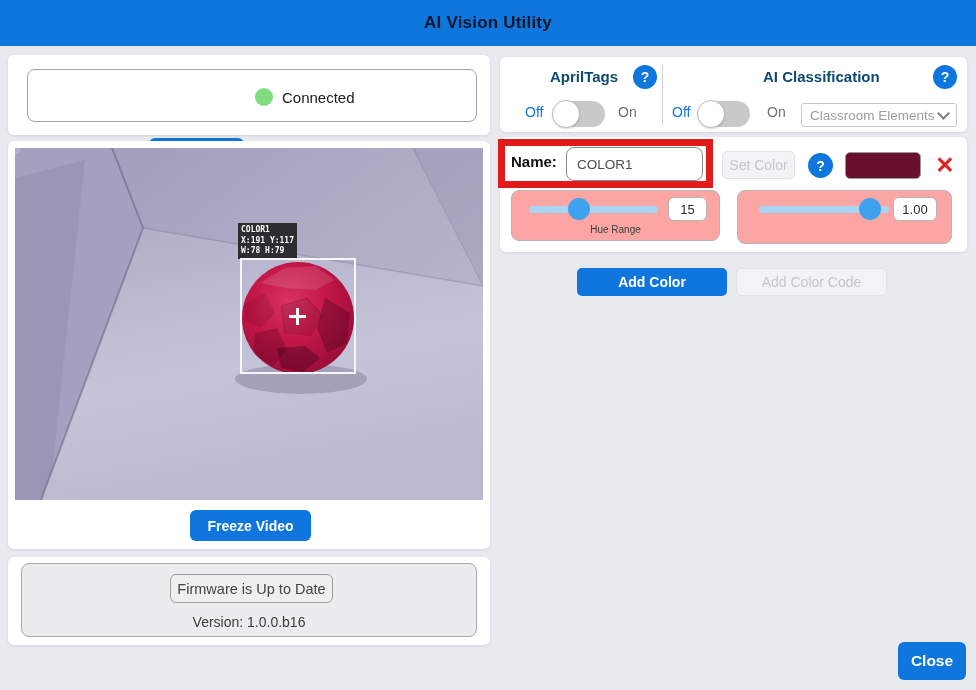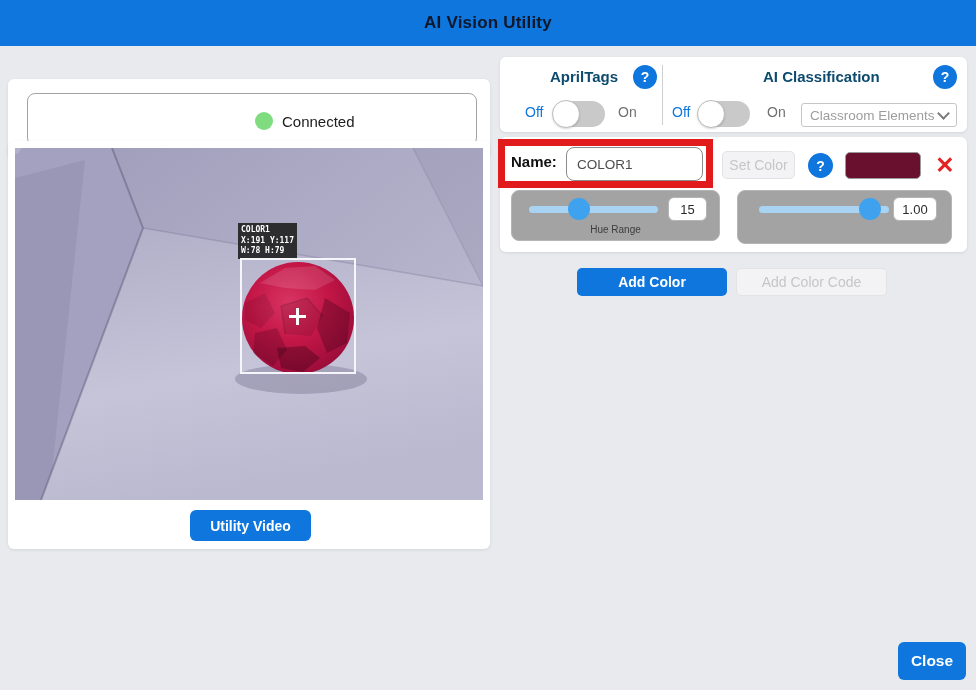--- a/index.html
+++ b/index.html
@@ -107,21 +107,21 @@
     border: 1.5px solid #8c8c8c; border-radius: 8px; padding-left: 10px;
     font-family: "Liberation Sans", sans-serif; font-size: 13.5px; color: #4d4d4d; background: #fff;
   }
   .swatch { position: absolute; left: 845px; top: 152px; width: 76px; height: 27px; border: 1px solid #9a9a9a; border-radius: 5px; cursor: pointer; }
   .x-icon {
     position: absolute; left: 931px; top: 151px; width: 28px; height: 28px;
     color: #e42424; font-size: 23px; font-weight: bold; line-height: 28px; text-align: center; cursor: pointer;
   }
 
   .slider-card {
-    position: absolute; background: #a3a3a3; border: 1px solid #b5b5b5; border-radius: 8px;
+    position: absolute; background: #fca5a5; border: 1px solid #b5b5b5; border-radius: 8px;
   }
   .slider-track { position: absolute; top: 15px; height: 7px; border-radius: 4px; background: #a9d3f3; cursor: pointer; }
   .slider-knob {
     position: absolute; top: 7px; width: 22px; height: 22px; border-radius: 50%;
     background: #3fa2ee; cursor: pointer;
   }
   .slider-value {
     position: absolute; top: 6px; height: 24px; border: 1px solid #b5b5b5; border-radius: 6px;
     font-size: 13px; color: #2b2b2b; display: flex; align-items: center; justify-content: center; background: #fff;
   }
@@ -129,21 +129,21 @@
 </style>
 </head>
 <body>
 
 <div id="app">
 
   <div class="titlebar">
     <h1>AI Vision Utility</h1>
   </div>
 
-  <div class="card" style="left:8px; top:55px; width:482px; height:80px;margin-top:24px;">
+  <div class="card" style="left:8px; top:55px; width:482px; height:80px;">
     <div class="conn-inner"></div>
     <button class="btn-blue" style="left:141px; top:83px; width:95px; height:29px;">Disconnect</button>
     <div class="status-dot" style="background-color: rgb(127, 220, 127);"></div>
     <div class="status-text">Connected</div>
   </div>
 
   <div class="card" style="left:8px; top:141px; width:482px; height:408px;">
     <div class="video-wrap">
       <svg width="468" height="352" viewBox="0 0 468 352">
         <defs>
@@ -180,23 +180,28 @@
         <polygon points="262,200 290,198 305,210 288,224 266,220" fill="rgba(30,0,12,0.30)"></polygon>
         <polygon points="230,155 250,145 260,165 246,180 230,172" fill="rgba(0,0,0,0.10)"></polygon>
         <circle cx="262,138" r="6" fill="rgba(255,255,255,0.16)"></circle>
         <path d="M266,158 L292,150 L308,168 M270,186 L266,158" stroke="rgba(0,0,0,0.12)" stroke-width="1.5" fill="none"></path>
       </svg>
       <div class="det-label"><span>COLOR1</span><br><span>X:191 Y:117</span><br><span>W:78 H:79</span></div>
       <div class="det-box"></div>
       <div class="crosshair-h"></div>
       <div class="crosshair-v"></div>
     </div>
-    <button class="btn-blue" style="left:182px; top:369px; width:121px; height:31px;">Utility Video</button>
-  </div>
-
+    <button class="btn-blue" style="left:182px; top:369px; width:121px; height:31px;">Freeze Video</button>
+  </div>
+
+  <div class="card" style="left:8px; top:557px; width:482px; height:88px;">
+    <div class="fw-inner"></div>
+    <button class="btn-gray fw-btn">Firmware is Up to Date</button>
+    <div class="fw-version">Version: 1.0.0.b16</div>
+  </div>
 
   <div class="card" style="left:500px; top:57px; width:467px; height:75px;">
     <div class="section-title" style="left:50px; top:11px;">AprilTags</div>
     <div class="help-icon" style="left:133px; top:8px;">?</div>
     <div class="vdivider"></div>
 
     <div class="toggle-off-label" style="left:25px; top:47px;">Off</div>
     <div class="toggle" style="left:53px; top:44px;">
       <div class="knob"></div>
     </div>

